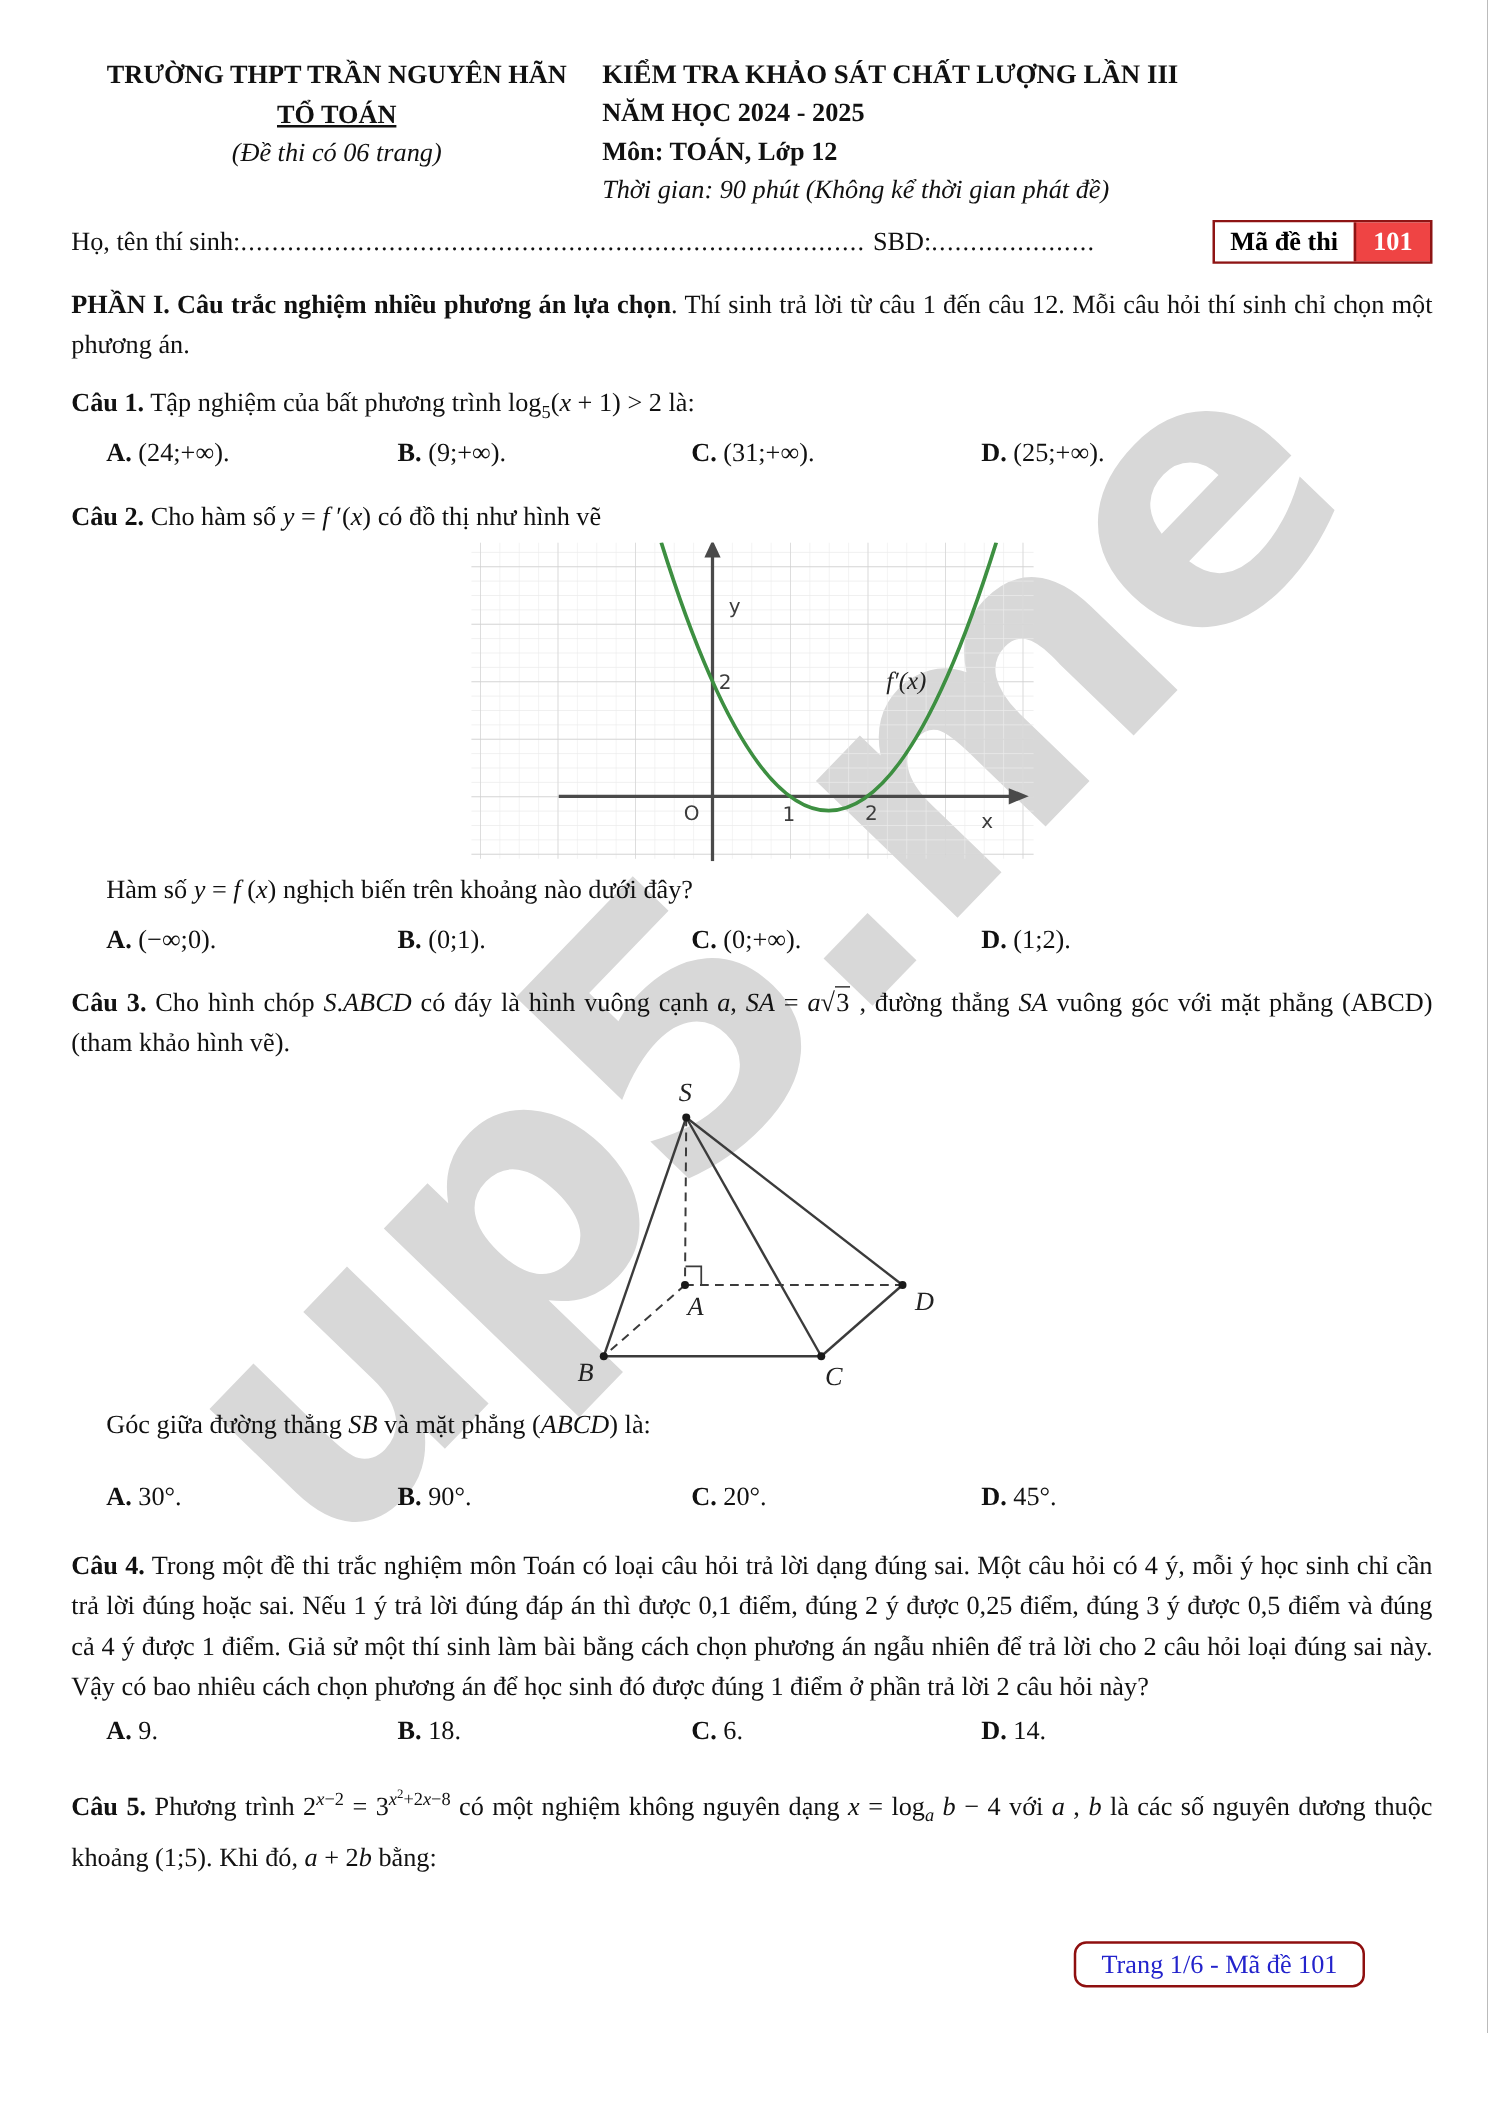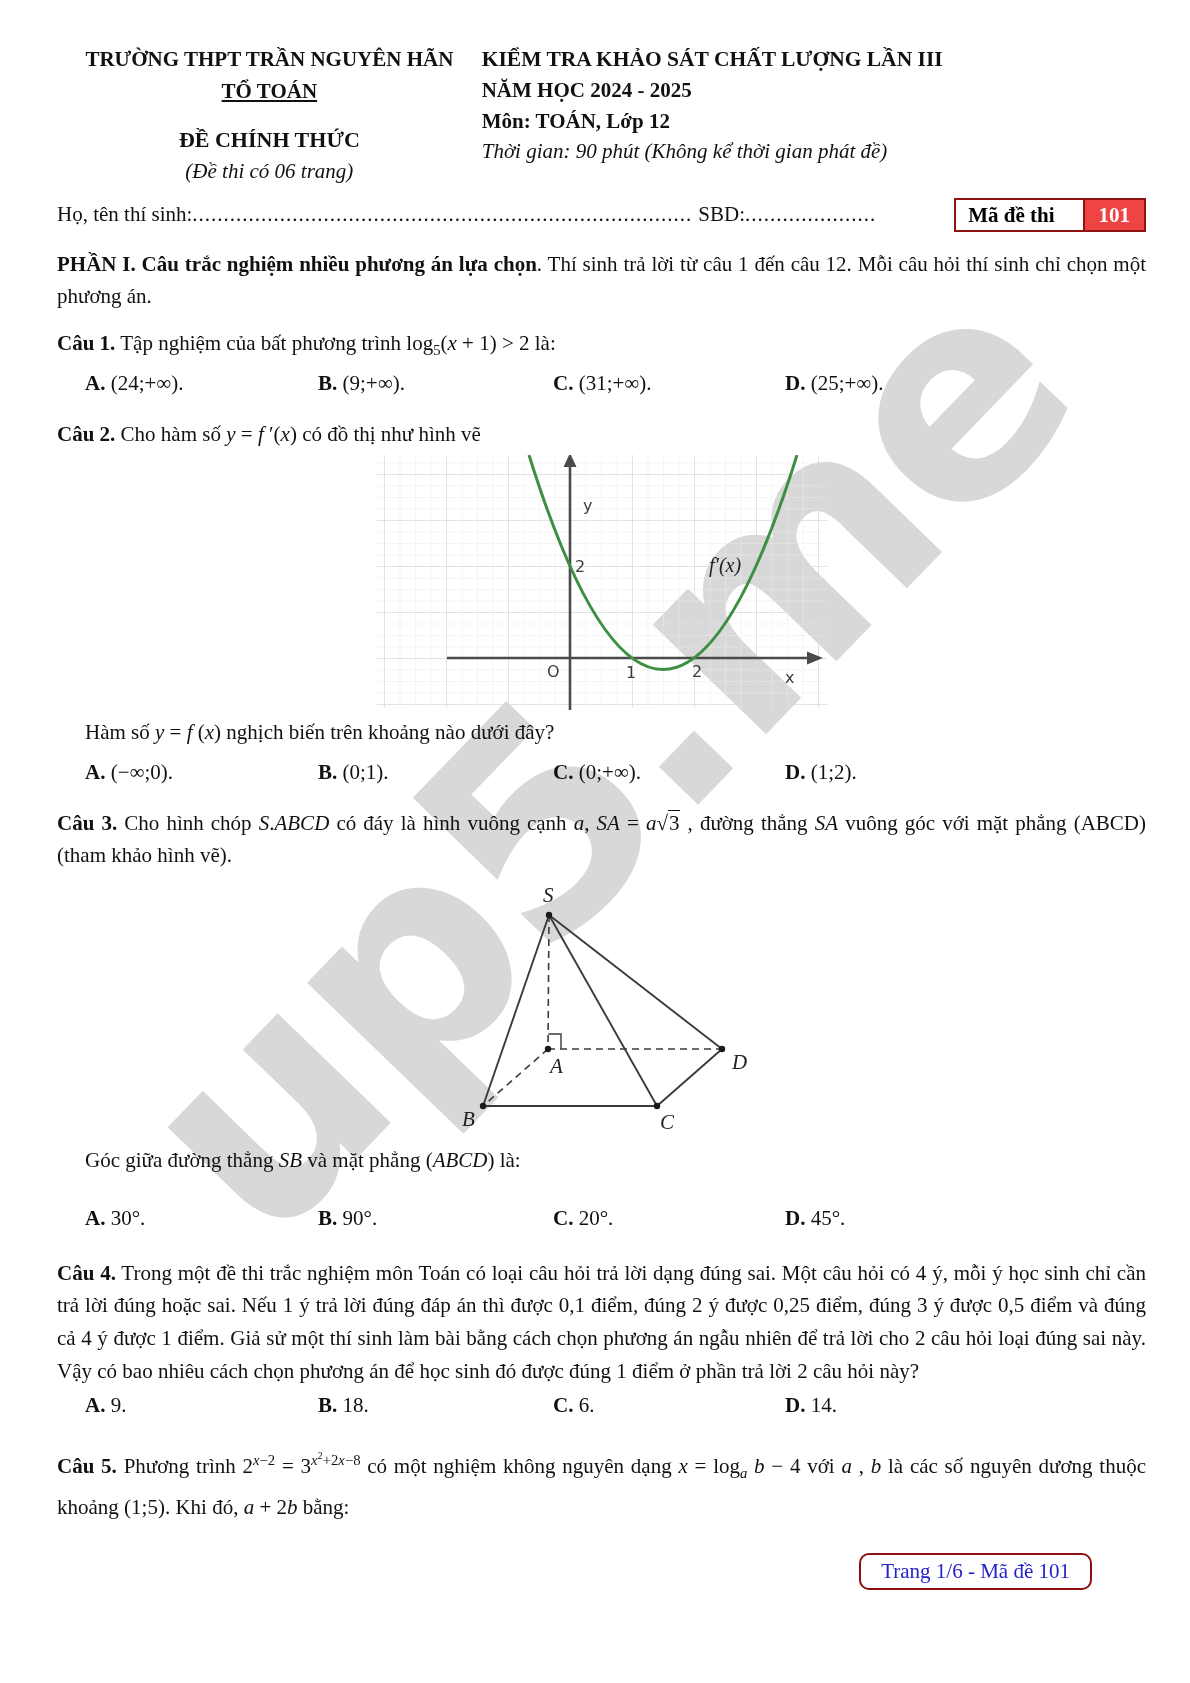--- a/index.html
+++ b/index.html
@@ -24,21 +24,21 @@
   .hdr-right { width:61%; line-height:1.45; }
   .b { font-weight:bold; }
   .i { font-style:italic; }
   .u { text-decoration:underline; }
   .hdr-left .official { margin-top:16px; font-size:22px; }
   .hdr-right .title { font-size:21.5px; }
 
   .student-line { display:flex; align-items:center; margin-top:10px; white-space:nowrap; }
   .dots { overflow:hidden; letter-spacing:1px; }
   .name-dots { max-width:500px; }
-  .code-box { display:inline-flex; margin-left:auto; border:2px solid #8e1414; line-height:1.35;gap:16px; }
+  .code-box { display:inline-flex; margin-left:auto; border:2px solid #8e1414; line-height:1.35; }
   .code-box .cb-label { background:#fff; color:#000; font-weight:bold; padding:1px 12px; }
   .code-box .cb-code { background:#ef4444; color:#fff; font-weight:bold; padding:1px 14px; border-left:2px solid #8e1414; }
 
   p.par { text-align:justify; line-height:1.55; }
   .part1 { margin-top:16px; }
   .question { margin-top:14px; }
   .qlabel { font-weight:bold; }
   .indent { padding-left:28px; }
 
   .opts { display:grid; grid-template-columns:233px 235px 232px auto; padding-left:28px; margin-top:8px; line-height:1.55; }
@@ -66,21 +66,20 @@
 
 <div class="page">
   <div class="watermark">up5.me</div>
 
   <div class="content">
 
     <div class="hdr">
       <div class="hdr-left">
         <div class="b">TRƯỜNG THPT TRẦN NGUYÊN HÃN</div>
         <div class="b u">TỔ TOÁN</div>
-        <div class="b official">ĐỀ CHÍNH THỨC</div>
         <div class="i">(Đề thi có 06 trang)</div>
       </div>
       <div class="hdr-right">
         <div class="b title">KIỂM TRA KHẢO SÁT CHẤT LƯỢNG LẦN III</div>
         <div class="b">NĂM HỌC 2024 - 2025</div>
         <div class="b">Môn: TOÁN, Lớp 12</div>
         <div class="i">Thời gian: 90 phút (Không kể thời gian phát đề)</div>
       </div>
     </div>
 

